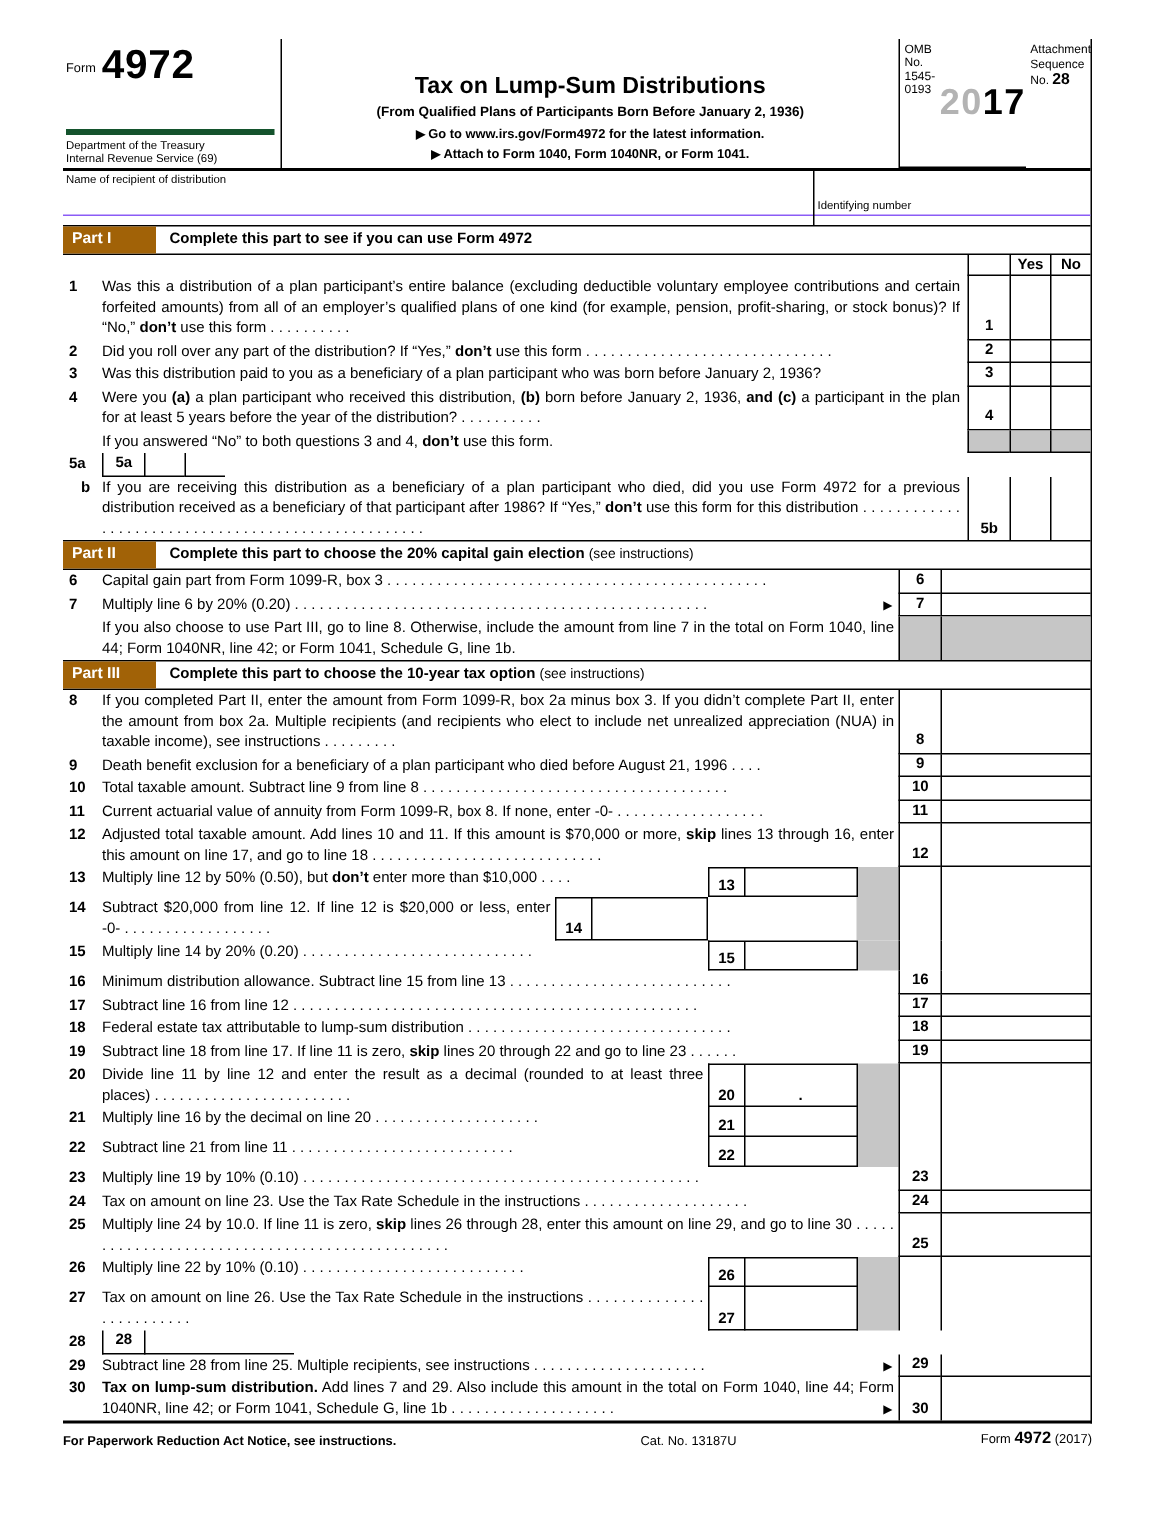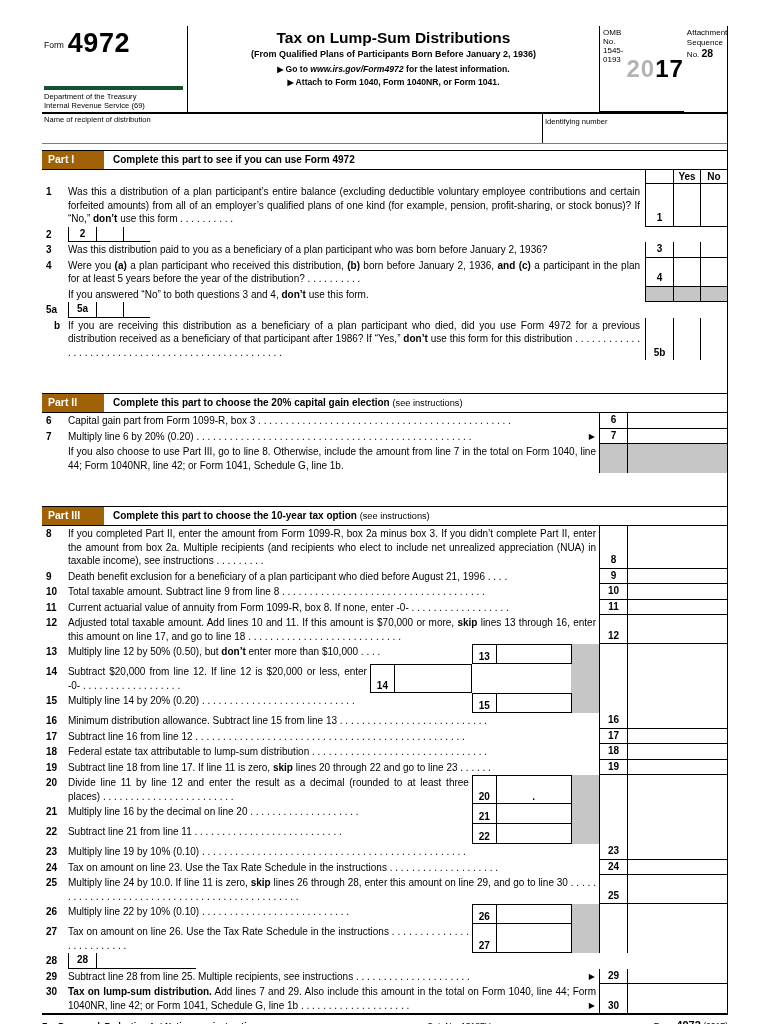--- a/index.html
+++ b/index.html
@@ -10,41 +10,41 @@
 
   .formbox { border-right: 1px solid #000; border-bottom: 2px solid #000; }
 
   
   .hdr { display: flex; border-bottom: 2px solid #000; min-height: 88px; align-items: stretch; }
   .hdr-left { width: 146px; border-right: 1px solid #000; padding: 2px 4px 2px 2px; display: flex; flex-direction: column; }
   .form-line { display: flex; gap: 4px; align-items: flex-start; }
   .form-word { font-size: 8.5px; padding-top: 12px; }
   .form-number { font-size: 27px; font-weight: bold; letter-spacing: .5px; }
   .dept { font-size: 7.6px; margin-top: auto; border-top: 4px solid #14532d; padding-top: 2px; line-height: 9px; }
-  .hdr-center { flex: 1; text-align: center; padding: 3px 6px 2px 6px; }
+  .hdr-center { flex: 1; text-align: center; padding: 3px 6px 2px 6px; margin-top: 20px; }
   .hdr-title { font-size: 15.5px; font-weight: bold; }
   .hdr-sub { font-size: 9px; font-weight: bold; margin-top: 2px; }
   .hdr-goto { font-size: 8.6px; font-weight: bold; margin-top: 5px; }
-  .hdr-goto .url { font-style: italic; }
+  .hdr-goto .url { }
   .hdr-attach { font-size: 8.6px; font-weight: bold; margin-top: 3px; }
   .arrowglyph { font-size: 8px; margin-right: 2px; }
   .hdr-right { width: 128px; border-left: 1px solid #000; display: flex; flex-direction: row; }
   .omb { font-size: 8px; padding: 2px 3px; border-bottom: 1px solid #000; }
   .year { flex: 1; display: flex; align-items: center; justify-content: center; font-size: 24px; font-weight: bold; border-bottom: 1px solid #000; letter-spacing: 1px; }
   .yr-pre { color: #b3b3b3; }
   .attach-box { font-size: 8px; padding: 2px 3px 3px 3px; line-height: 10px; }
   .seqno { font-weight: bold; font-size: 10.5px; }
 
   
   .namerow { display: flex; height: 30px; border-bottom: 1px solid #8b5cf6; }
   .namecell { flex: 1; font-size: 7.6px; padding: 1px 2px; }
-  .idcell { width: 185px; border-left: 1px solid #000; font-size: 7.6px; padding: 3px 2px; }
-
-  
-  .partbar { display: flex; align-items: stretch; border-top: 1px solid #000; border-bottom: 1px solid #000; margin-top: 33px; }
+  .idcell { width: 185px; border-left: 1px solid #000; font-size: 7.6px; padding: 18px 2px; }
+
+  
+  .partbar { display: flex; align-items: stretch; border-top: 1px solid #000; border-bottom: 1px solid #000; }
   .partbar.first { margin-top: 6px; }
   .partlabel { background: #a16207; color: #fff; font-weight: bold; font-size: 10.5px; padding: 2px 9px 4px 6px; min-width: 62px; }
   .parttitle { font-size: 10px; font-weight: bold; padding: 2.5px 0 2px 9px; }
   .parttitle .note { font-weight: normal; font-size: 9.2px; }
 
   
   .gray { background: #c6c6c6; }
   .lined { border-bottom: 1px solid #000; }
 
   
@@ -148,20 +148,21 @@
           <div class="qnum">1</div>
           <div class="qtext">Was this a distribution of a plan participant’s entire balance (excluding deductible voluntary employee contributions and certain forfeited amounts) from all of an employer’s qualified plans of one kind (for example, pension, profit-sharing, or stock bonus)? If “No,” <b>don’t</b> use this form . . . . . . . . . .</div>
           <div class="qref lined">
             <span>1</span>
           </div>
           <div class="qcell lined"></div>
           <div class="qcell lined"></div>
         </div>
         <div class="p1row">
           <div class="qnum">2</div>
+          <div class="qtext">Did you roll over any part of the distribution? If “Yes,” <b>don’t</b> use this form . . . . . . . . . . . . . . . . . . . . . . . . . . . . . .</div>
           <div class="qref lined">
             <span>2</span>
           </div>
           <div class="qcell lined"></div>
           <div class="qcell lined"></div>
         </div>
         <div class="p1row">
           <div class="qnum">3</div>
           <div class="qtext">Was this distribution paid to you as a beneficiary of a plan participant who was born before January 2, 1936?</div>
           <div class="qref lined">

